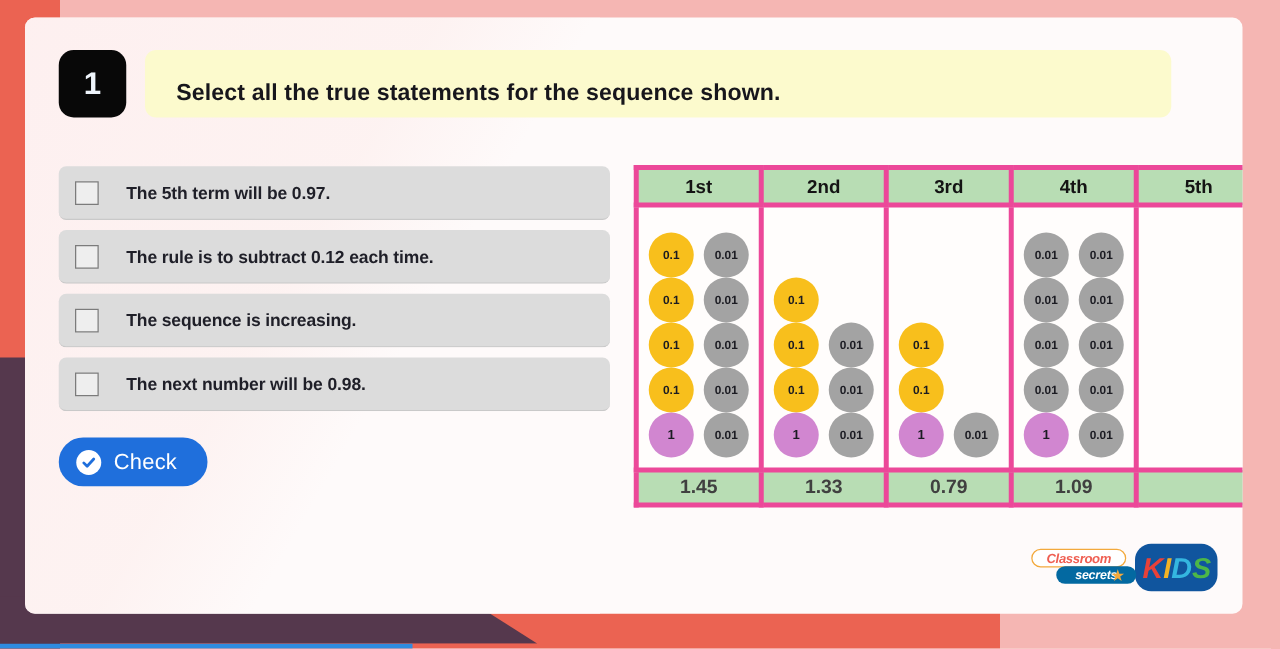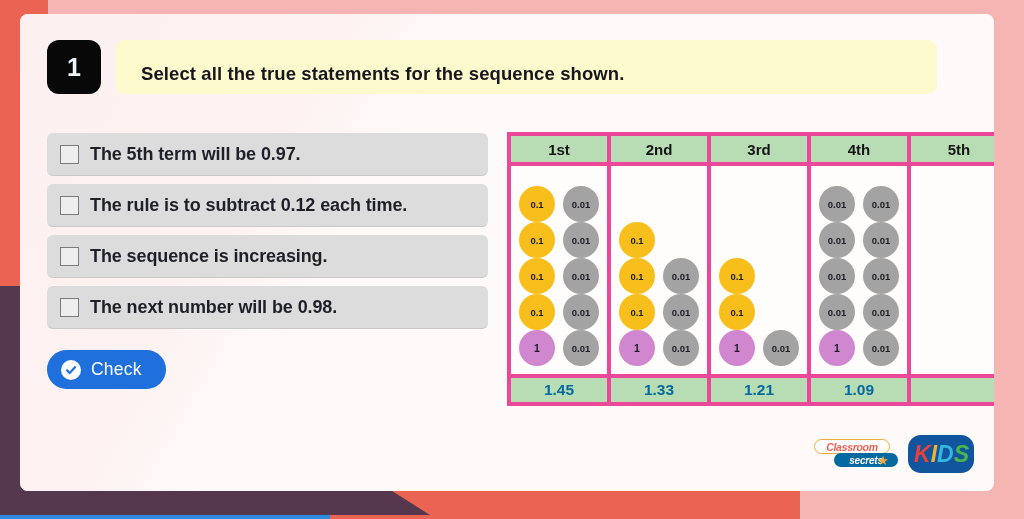--- a/index.html
+++ b/index.html
@@ -138,22 +138,22 @@
   }
   .chk {
     width: 19px;
     height: 19px;
     margin-left: 13px;
     background: #eeeeee;
     border: 1.6px solid #7b7b7b;
     flex: 0 0 auto;
   }
   .statement-label {
-    margin-left: 11px;
-    font-size: 18px;
+    margin-left: 22px;
+    font-size: 14px;
     font-weight: bold;
     color: #1f1f28;
     letter-spacing: -.1px;
   }
 
   
   .check-btn {
     position: absolute;
     left: 27px;
     top: 336px;
@@ -209,21 +209,21 @@
     background: #fffdfc;
     height: 212px;
     vertical-align: bottom;
     padding: 0 0 8px 0;
   }
   .seq-table td.total-cell {
     background: #b8ddb4;
     height: 28px;
     font-size: 15.5px;
     font-weight: bold;
-    color: #0369a1;
+    color: #404040;
     text-align: center;
   }
 
   .counter-cols {
     display: flex;
     justify-content: center;
     align-items: flex-end;
     gap: 8px;
     height: 100%;
   }
@@ -248,21 +248,21 @@
   .counter.tenths { background: #f8bf1c; }
   .counter.hundredths { background: #a3a3a3; }
 
   
   .logos {
     position: absolute;
     right: 20px;
     bottom: 18px;
     display: flex;
     align-items: center;
-    gap: 18px;
+    gap: 7px;
   }
   .cs-logo {
     width: 76px;
     height: 32px;
     position: relative;
   }
   .cs-classroom {
     position: absolute;
     left: 0; top: 1px;
     width: 76px;
@@ -445,21 +445,21 @@
                   </div>
                 </div>
             </td>
             <td class="body-cell">
               <div class="counter-cols"></div>
             </td>
           </tr>
           <tr>
             <td class="total-cell">1.45</td>
             <td class="total-cell">1.33</td>
-            <td class="total-cell">1.21</td>
+            <td class="total-cell">0.79</td>
             <td class="total-cell">1.09</td>
             <td class="total-cell"></td>
           </tr>
         </tbody>
       </table>
 
       <div class="logos">
         <div class="cs-logo">
           <div class="cs-classroom">Classroom</div>
           <div class="cs-secrets">secrets</div>

